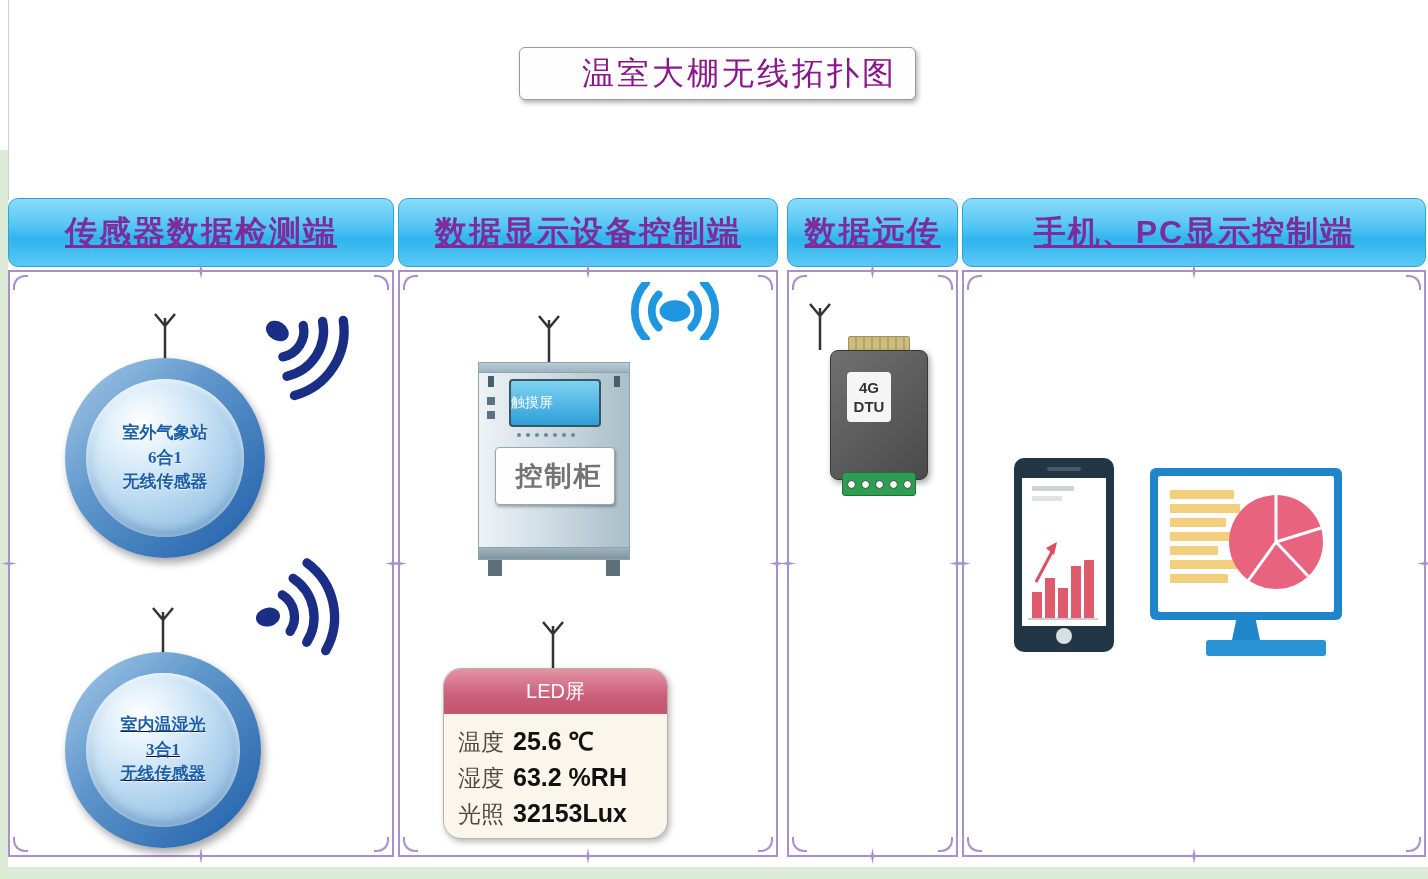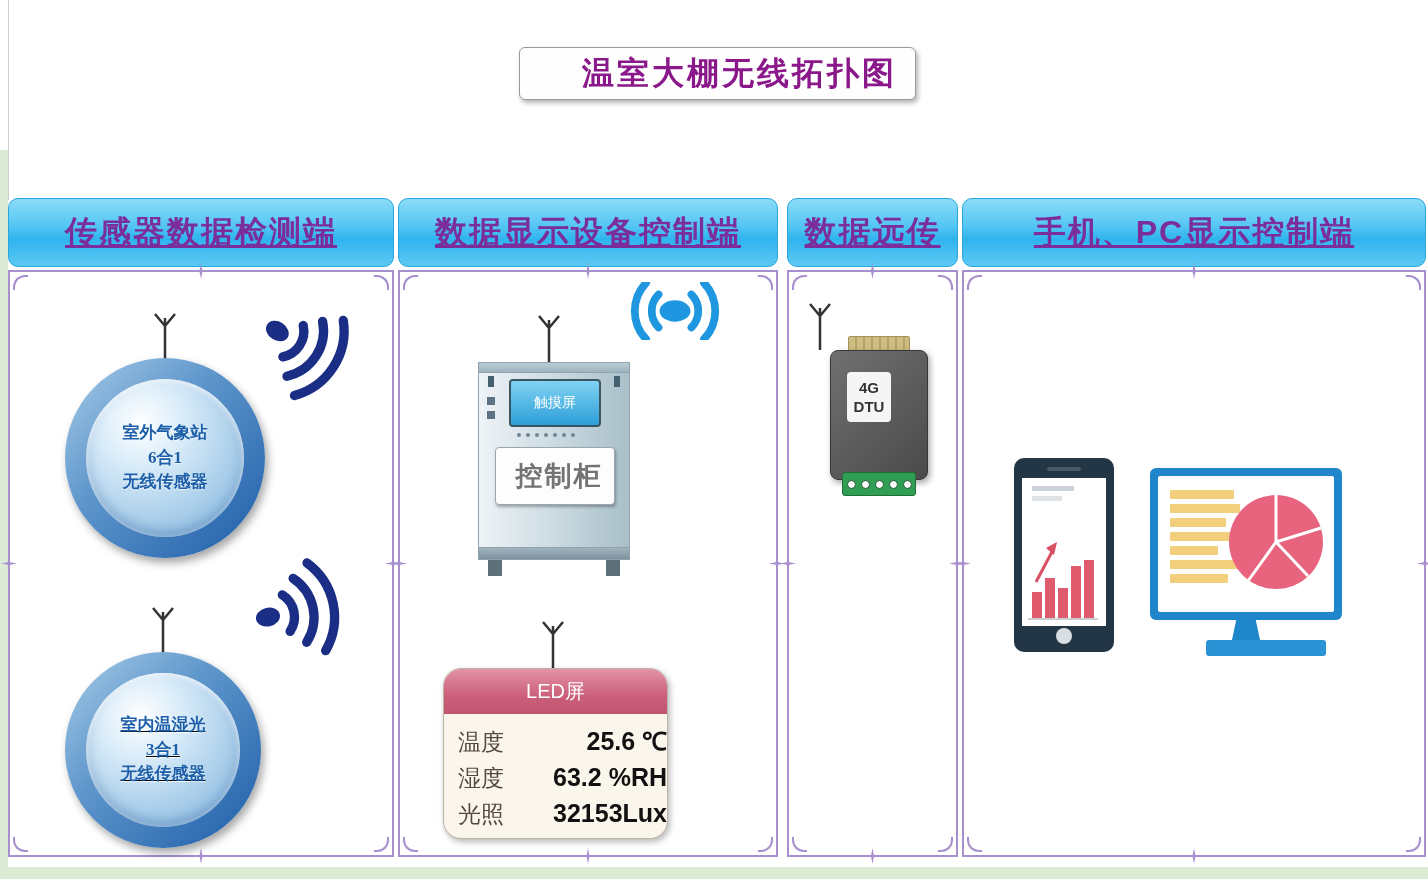--- a/index.html
+++ b/index.html
@@ -17,21 +17,21 @@
   .divider-tl  { left:8px; top:0; width:0; height:200px; border-left:1px solid #cfcfcf; }
 
   
   .title-box {
     left:519px; top:47px; width:397px; height:53px;
     background:#fefefe; border:1px solid #9a9a9a; border-radius:6px;
     box-shadow:2px 3px 5px rgba(0,0,0,.3);
     display:flex; align-items:center; justify-content:center;
   }
   .title-text {
-    font-family:"Liberation Serif", serif; font-weight:bold;
+    font-family:"Liberation Serif", serif; font-weight:normal;
     font-size:32px; color:#8b188b; letter-spacing:3px;margin-left:44px;
   }
 
   
   .col-head {
     top:198px; height:69px; border-radius:10px;
     background:linear-gradient(180deg,#8bdcf9 0%,#55c6f3 40%,#2fb4ee 60%,#5cc9f4 100%);
     border:1px solid #29a5dd;
     display:flex; align-items:center; justify-content:center;
   }
@@ -83,21 +83,21 @@
     left:478px; top:362px; width:152px; height:198px;
     background:linear-gradient(90deg,#eef3f6 0%,#cfdde4 45%,#a9bfc9 100%);
     border:1px solid #8fa2ad;
   }
   .cab-topstrip { position:absolute; left:0; top:0; right:0; height:10px;
     background:linear-gradient(#b9cdd6,#9db3bf); border-bottom:1px solid #8fa2ad; }
   .cab-screen {
     position:absolute; left:30px; top:16px; width:92px; height:48px;
     background:linear-gradient(180deg,#7fd2f2,#2e9fd8);
     border:2px solid #3a5561; border-radius:4px;
-    display:flex; align-items:center; justify-content:center;
+    display:flex; align-items:center; 
     color:#fff; font-size:14px;
   }
   .cab-bolt { position:absolute; width:6px; height:11px; background:#44606e; top:13px; }
   .cab-bolt.l { left:9px; } .cab-bolt.r { right:9px; }
   .cab-btn { position:absolute; left:8px; width:8px; height:8px; background:#5a7283; }
   .cab-dots { position:absolute; left:38px; top:70px; display:flex; gap:5px; }
   .cab-dots i { width:4px; height:4px; border-radius:50%; background:#6e8694; }
   .cab-plate {
     position:absolute; left:16px; top:84px; width:120px; height:58px;
     background:#fdfdfd; border:1px solid #9aa7ae; border-radius:4px;
@@ -114,21 +114,21 @@
   .led-box {
     left:443px; top:668px; width:225px; height:171px;
     border-radius:18px; background:#faf6ec; border:1px solid #b9b3a4;
     box-shadow:2px 3px 6px rgba(0,0,0,.28); overflow:hidden;
   }
   .led-head {
     height:45px; background:linear-gradient(180deg,#e393a6 0%,#cb5f7b 60%,#c25570 100%);
     color:#fff; font-size:20px; display:flex; align-items:center; justify-content:center;
   }
   .led-body { padding:9px 0 0 14px; }
-  .led-row { display:flex; align-items:baseline; gap:9px; margin-bottom:5px;justify-content:space-between; }
+  .led-row { display:flex; align-items:baseline; gap:9px; margin-bottom:5px; }
   .led-label { font-size:23px; color:#55473f; font-family:"Liberation Serif", serif; }
   .led-value { font-size:25px; font-weight:bold; color:#111; }
 
   
   .dtu-conn { left:848px; top:336px; width:62px; height:16px;
     background:repeating-linear-gradient(90deg,#cdbd80 0 6px,#b5a468 6px 8px);
     border:1px solid #a3935a; border-radius:2px 2px 0 0; }
   .dtu-body { left:830px; top:350px; width:98px; height:130px;
     background:linear-gradient(135deg,#707070,#4a4a4a);
     border-radius:8px; border:1px solid #383838; box-shadow:2px 3px 6px rgba(0,0,0,.35); }

